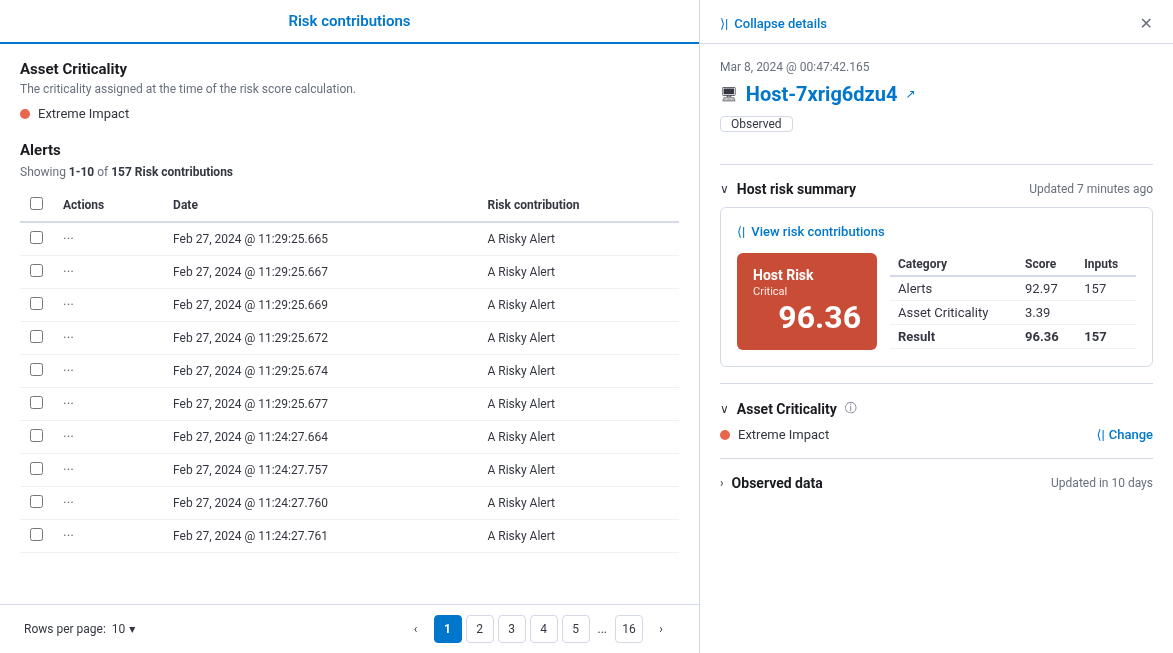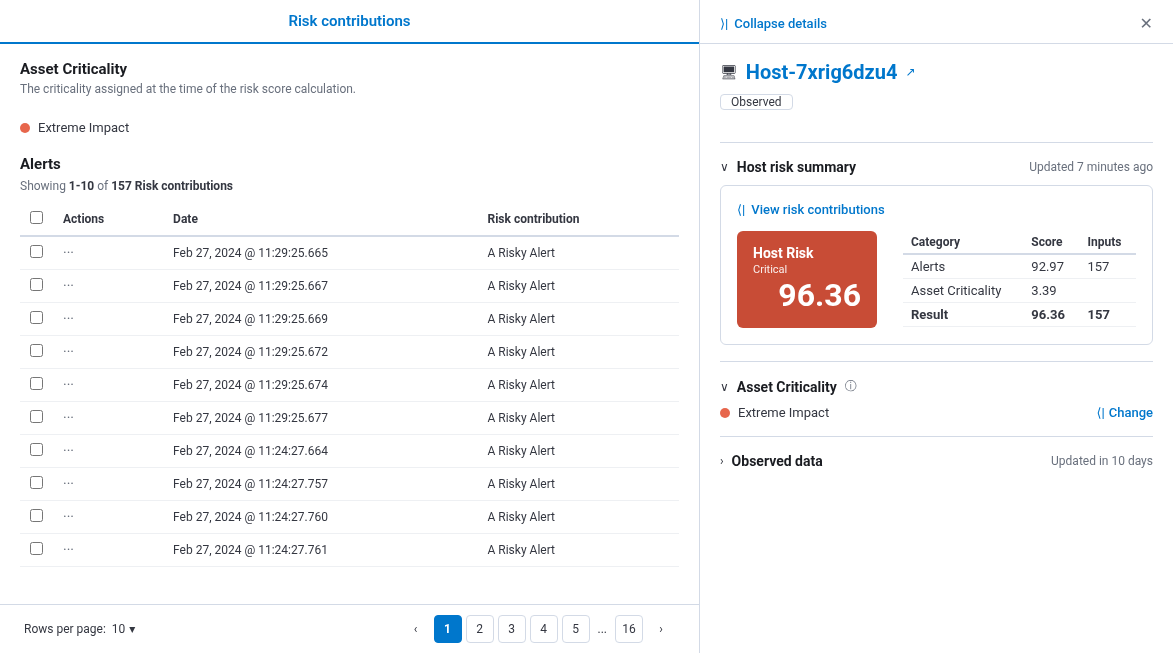--- a/index.html
+++ b/index.html
@@ -6,21 +6,21 @@
     body { font-family: -apple-system, BlinkMacSystemFont, 'Segoe UI', Roboto, sans-serif; font-size: 13px; background: #f5f7fa; color: #343741; }
     .container { display: flex; width: 1173px; height: 653px; background: #fff; overflow: hidden; }
     
     
     .left-panel { flex: 0 0 700px; border-right: 1px solid #d3dae6; display: flex; flex-direction: column; overflow: hidden; }
     .left-header { padding: 12px 16px; border-bottom: 2px solid #0077cc; text-align: center; }
     .left-header-title { font-size: 15px; font-weight: 600; color: #0077cc; }
     .left-content { flex: 1; overflow-y: auto; padding: 16px 20px; }
     
     .section-title { font-size: 15px; font-weight: 700; margin-bottom: 4px; color: #1a1c21; }
-    .section-desc { font-size: 12px; color: #69707d; margin-bottom: 24px; }
+    .section-desc { font-size: 12px; color: #69707d; margin-bottom: 10px; }
     .asset-criticality-row { display: flex; align-items: center; gap: 8px; margin-bottom: 20px; }
     .dot { width: 10px; height: 10px; border-radius: 50%; background: #e7664c; flex-shrink: 0; }
     
     .alerts-section-title { font-size: 15px; font-weight: 700; margin-bottom: 6px; color: #1a1c21; }
     .showing-text { font-size: 12px; color: #69707d; margin-bottom: 10px; }
     .showing-text strong { font-weight: 700; color: #343741; }
     
     table { width: 100%; border-collapse: collapse; }
     thead tr { border-bottom: 2px solid #d3dae6; }
     th { text-align: left; font-size: 12px; font-weight: 700; color: #343741; padding: 8px 10px; white-space: nowrap; }
@@ -60,21 +60,21 @@
     .collapsible-section { margin-bottom: 16px; }
     .collapsible-header { display: flex; align-items: center; justify-content: space-between; margin-bottom: 10px; cursor: pointer; }
     .collapsible-header-left { display: flex; align-items: center; gap: 8px; }
     .collapsible-title { font-size: 14px; font-weight: 700; color: #1a1c21; }
     .collapsible-meta { font-size: 12px; color: #69707d; }
     .chevron { font-size: 12px; color: #343741; }
     
     .risk-summary-box { border: 1px solid #d3dae6; border-radius: 6px; padding: 16px; }
     .view-contributions-btn { display: flex; align-items: center; gap: 6px; font-size: 13px; color: #0077cc; cursor: pointer; margin-bottom: 14px; font-weight: 500; }
     
-    .risk-detail-row { display: flex; gap: 26px; align-items: stretch; }
+    .risk-detail-row { display: flex; gap: 13px; align-items: stretch; }
     .host-risk-card { background: #c84c36; border-radius: 6px; padding: 14px 16px; min-width: 140px; display: flex; flex-direction: column; justify-content: space-between; color: #fff; }
     .host-risk-label { font-size: 14px; font-weight: 700; margin-bottom: 2px; }
     .host-risk-sublabel { font-size: 11px; opacity: 0.9; }
     .host-risk-score { font-size: 32px; font-weight: 700; text-align: right; }
     
     .risk-table { flex: 1; }
     .risk-table table { width: 100%; }
     .risk-table th { font-size: 12px; font-weight: 700; color: #343741; padding: 4px 8px; }
     .risk-table td { font-size: 13px; padding: 4px 8px; border-bottom: 1px solid #eef0f3; }
     .risk-table tr.result-row td { font-weight: 700; }
@@ -210,20 +210,21 @@
 
   <div class="right-panel">
     <div class="right-header">
       <div class="collapse-btn">
         <span>⟩|</span>
         <span>Collapse details</span>
       </div>
       <span class="close-btn">✕</span>
     </div>
     <div class="right-content">
+      <div class="timestamp">Mar 8, 2024 @ 00:47:42.165</div>
       <div class="host-title-row">
         <span class="host-icon">🖥</span>
         <span class="host-name">Host-7xrig6dzu4</span>
         <span class="external-link">↗</span>
       </div>
       <div>
         <span class="observed-badge">Observed</span>
       </div>
 
       <hr class="section-divider">

